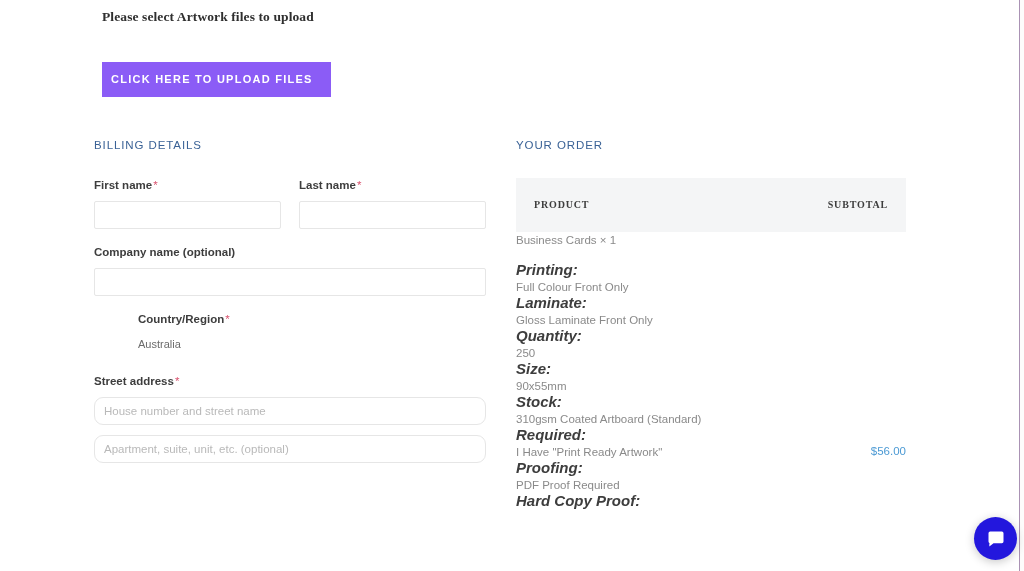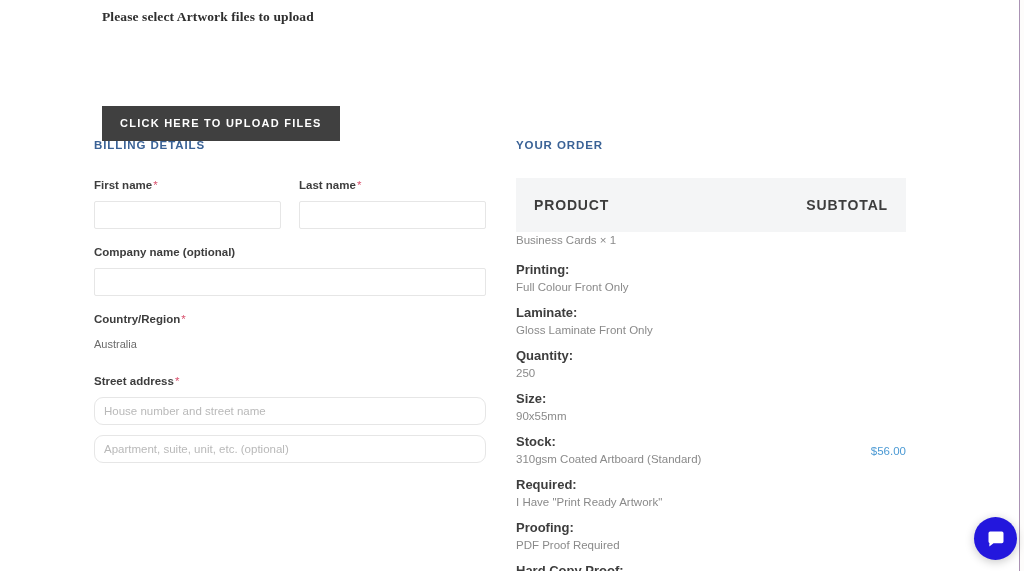--- a/index.html
+++ b/index.html
@@ -54,32 +54,31 @@
     font-size: 13.5px;
     font-weight: bold;
     color: #2f2f2f;
     letter-spacing: 0.1px;
     margin: 0 0 36px 0;
     line-height: 18px;
     font-family: Liberation Serif, serif;
   }
   .upload-button {
     display: inline-block;
-    background: #404040;
+    background: #8b5cf6;
     color: #ffffff;
     font-size: 11px;
     font-weight: bold;
     letter-spacing: 1.25px;
-    padding: 11px 18px 11px 18px;
+    padding: 11px 18px 11px 9px;
     border: none;
     cursor: pointer;
     text-transform: uppercase;
     line-height: 13px;
     font-family: "Liberation Sans", sans-serif;
-    margin-top: 44px;
   }
 
   
   .columns {
     position: absolute;
     left: 0;
     top: 138px;
     width: 1024px;
   }
 
@@ -91,21 +90,21 @@
   }
   .col-order {
     position: absolute;
     left: 516px;
     top: 0;
     width: 390px;
   }
 
   .section-heading {
     font-size: 11.5px;
-    font-weight: bold;
+    font-weight: normal;
     letter-spacing: 0.9px;
     color: #3a6296;
     text-transform: uppercase;
     margin: 0 0 26px 0;
     line-height: 14px;
   }
 
   
   .field-row {
     display: flex;
@@ -145,40 +144,41 @@
   }
   .text-input::placeholder {
     color: #b9b9b9;
   }
   .static-value {
     font-size: 11px;
     color: #6b6b6b;
     line-height: 16px;
     padding-top: 1px;
   }
-  .field.country { margin-bottom: 22px; }
+  .field.country { margin-bottom: 22px; margin-left: 44px; }
   .field.street .text-input { margin-bottom: 10px; border-radius: 9px; }
 
   
   .order-table {
     width: 390px;
     border-collapse: collapse;
   }
   .order-head {
     background: #f4f5f6;
   }
   .order-head th {
-    font-size: 14px;
+    font-size: 10px;
     font-weight: bold;
     letter-spacing: 0.85px;
     color: #3d3d3d;
     text-transform: uppercase;
     padding: 20px 18px;
     text-align: left;
     line-height: 14px;
+    font-family: Liberation Serif, serif;
   }
   .order-head th.right { text-align: center; }
 
   .order-body td {
     vertical-align: top;
     padding: 0;
   }
   .order-cell-product {
     padding: 22px 0 0 18px;
     width: 300px;
@@ -188,25 +188,25 @@
     text-align: right;
     width: 90px;
   }
   .product-name {
     font-size: 11.5px;
     color: #8a8a8a;
     line-height: 16px;
     margin-bottom: 14px;
   }
   .meta-key {
-    font-size: 13px;
+    font-size: 15px;
     font-weight: bold;
     color: #3d3d3d;
     line-height: 15px;
-    margin-top: 10px;
+    font-style: italic;
   }
   .meta-val {
     font-size: 11.5px;
     color: #8a8a8a;
     line-height: 15px;
     margin-top: 3px;
   }
   .subtotal-price {
     font-size: 11.5px;
     color: #4c9ad4;

